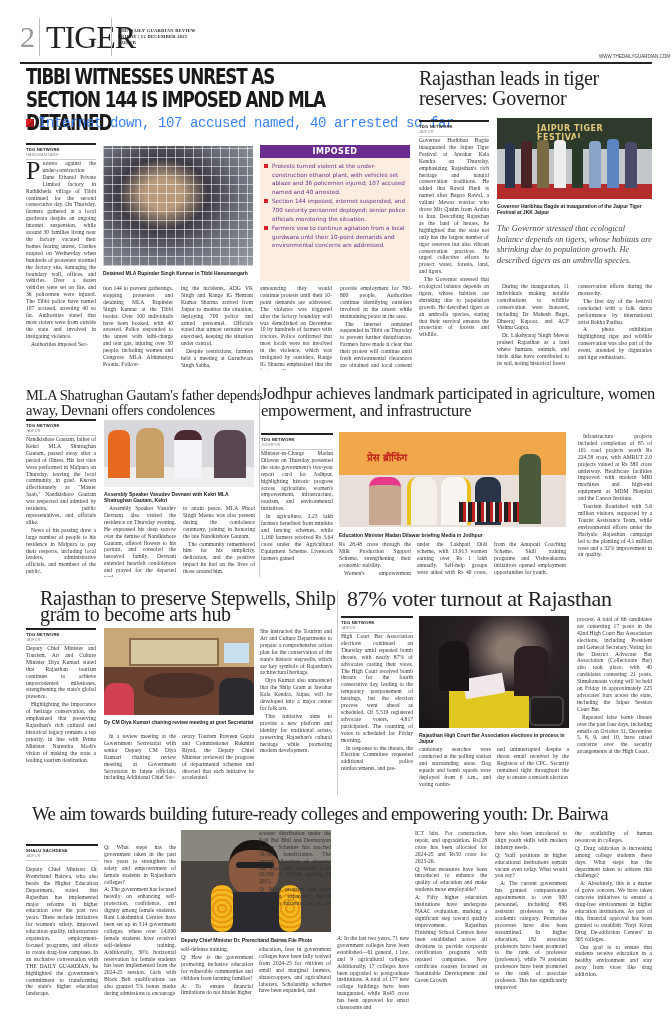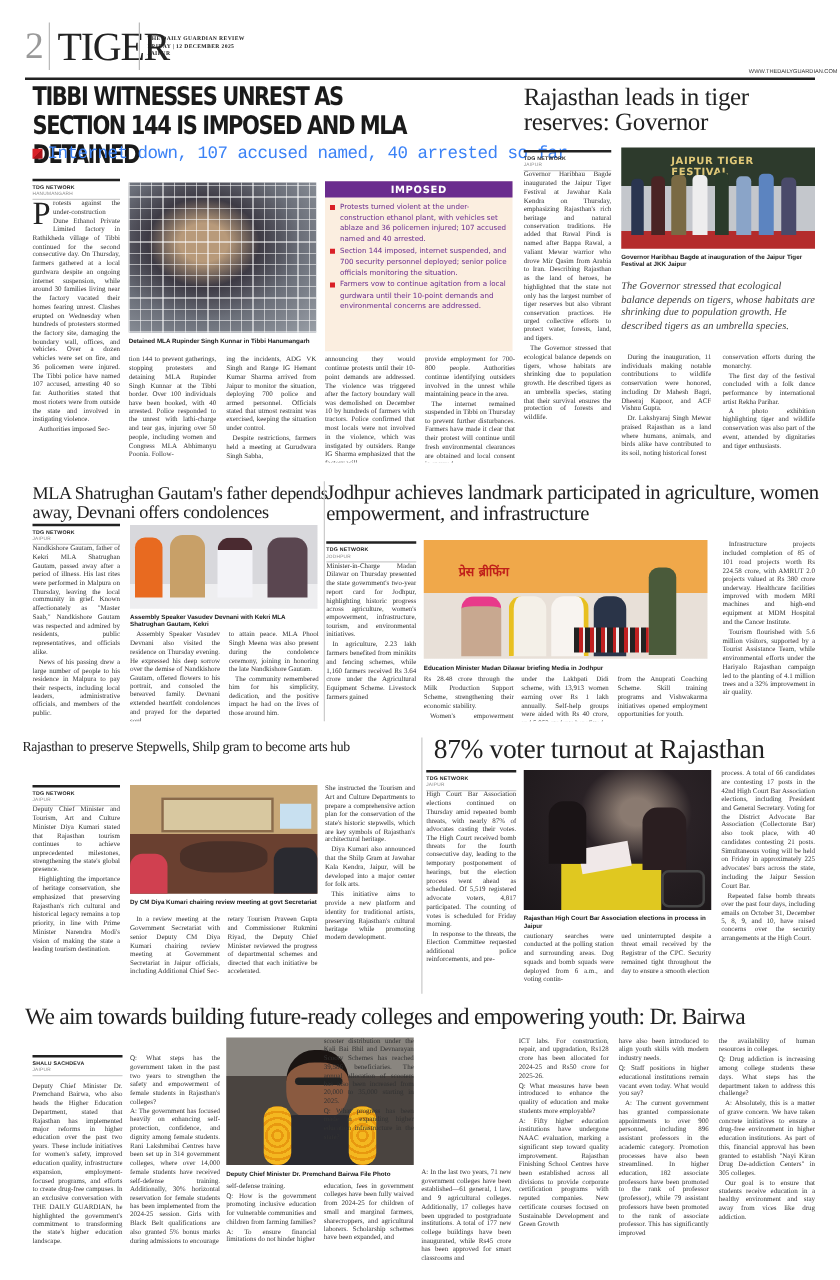--- a/index.html
+++ b/index.html
@@ -155,21 +155,21 @@
     <p style="text-indent:0">under the Lakhpati Didi scheme, with 13,913 women earning over Rs 1 lakh annually. Self-help groups were aided with Rs 40 crore, and 5,952 students benefitted</p>
   </div>
 <div class="abs body-text" style="left:494px;top:541px;width:72px;height:36px;overflow:hidden">
     <p style="text-indent:0">from the Anuprati Coaching Scheme. Skill training programs and Vishwakarma initiatives opened employment opportunities for youth.</p>
   </div>
 <div class="abs body-text" style="left:578px;top:433px;width:74px;height:144px;overflow:hidden">
     <p>Infrastructure projects included completion of 85 of 101 road projects worth Rs 224.58 crore, with AMRUT 2.0 projects valued at Rs 380 crore underway. Healthcare facilities improved with modern MRI machines and high-end equipment at MDM Hospital and the Cancer Institute.</p>
     <p>Tourism flourished with 5.6 million visitors, supported by a Tourist Assistance Team, while environmental efforts under the Hariyalo Rajasthan campaign led to the planting of 4.1 million trees and a 32% improvement in air quality.</p>
   </div>
 
-<div class="abs serif-head" style="left:18px;top:590px;width:320px;font-size:11px;line-height:16px">Rajasthan to preserve Stepwells, Shilp gram to become arts hub</div>
+<div class="abs serif-head" style="left:40px;top:590px;width:320px;font-size:20px;line-height:16px">Rajasthan to preserve Stepwells, Shilp gram to become arts hub</div>
 <div class="abs" style="left:26px;top:628px;width:70px">
   <div class="byline"><span>TDG NETWORK</span><span class="loc">JAIPUR</span></div>
 </div>
 <div class="abs body-text" style="left:26px;top:645px;width:70px;height:150px;overflow:hidden">
     <p style="text-indent:0">Deputy Chief Minister and Tourism, Art and Culture Minister Diya Kumari stated that Rajasthan tourism continues to achieve unprecedented milestones, strengthening the state's global presence.</p>
     <p>Highlighting the importance of heritage conservation, she emphasized that preserving Rajasthan's rich cultural and historical legacy remains a top priority, in line with Prime Minister Narendra Modi's vision of making the state a leading tourism destination.</p>
   </div>
 <div class="abs photo" style="left:104px;top:628px;width:150px;height:87px;background:linear-gradient(180deg,#c8a878 0 45%,#6a4030 45% 100%)">
   <div style="position:absolute;left:25px;top:10px;width:90px;height:28px;background:#d8c8a0;border:2px solid #8a6a4a"></div>
   <div style="position:absolute;left:120px;top:15px;width:25px;height:20px;background:#c8e0f0"></div>
@@ -212,21 +212,21 @@
     <p style="text-indent:0">cautionary searches were conducted at the polling station and surrounding areas. Dog squads and bomb squads were deployed from 6 a.m., and voting contin-</p>
   </div>
 <div class="abs body-text" style="left:497px;top:746px;width:72px;height:49px;overflow:hidden">
     <p style="text-indent:0">ued uninterrupted despite a threat email received by the Registrar of the CPC. Security remained tight throughout the day to ensure a smooth election</p>
   </div>
 <div class="abs body-text" style="left:577px;top:616px;width:75px;height:179px;overflow:hidden">
     <p style="text-indent:0">process. A total of 66 candidates are contesting 17 posts in the 42nd High Court Bar Association elections, including President and General Secretary. Voting for the District Advocate Bar Association (Collectorate Bar) also took place, with 40 candidates contesting 21 posts. Simultaneous voting will be held on Friday in approximately 225 advocates' bars across the state, including the Jaipur Session Court Bar.</p>
     <p>Repeated false bomb threats over the past four days, including emails on October 31, December 5, 8, 9, and 10, have raised concerns over the security arrangements at the High Court.</p>
   </div>
 
-<div class="abs serif-head" style="left:20px;top:804px;width:640px;font-size:18.8px;line-height:20px;letter-spacing:-.6px">We aim towards building future-ready colleges and empowering youth: Dr. Bairwa</div>
+<div class="abs serif-head" style="left:32px;top:804px;width:640px;font-size:18.8px;line-height:20px;letter-spacing:-.6px">We aim towards building future-ready colleges and empowering youth: Dr. Bairwa</div>
 <div class="abs" style="left:26px;top:844px;width:72px">
   <div class="byline"><span>SHALU SACHDEVA</span><span class="loc">JAIPUR</span></div>
 </div>
 <div class="abs body-text" style="left:26px;top:866px;width:72px;height:158px;overflow:hidden">
     <p style="text-indent:0">Deputy Chief Minister Dr. Premchand Bairwa, who also heads the Higher Education Department, stated that Rajasthan has implemented major reforms in higher education over the past two years. These include initiatives for women's safety, improved education quality, infrastructure expansion, employment-focused programs, and efforts to create drug-free campuses. In an exclusive conversation with THE DAILY GUARDIAN, he highlighted the government's commitment to transforming the state's higher education landscape.</p>
   </div>
 <div class="abs body-text" style="left:104px;top:844px;width:72px;height:180px;overflow:hidden">
     <p style="text-indent:0">Q: What steps has the government taken in the past two years to strengthen the safety and empowerment of female students in Rajasthan's colleges?</p>
     <p style="text-indent:0">A: The government has focused heavily on enhancing self-protection, confidence, and dignity among female students. Rani Lakshmibai Centres have been set up in 314 government colleges, where over 14,000 female students have received self-defense training. Additionally, 30% horizontal reservation for female students has been implemented from the 2024-25 session. Girls with Black Belt qualifications are also granted 5% bonus marks during admissions to encourage</p>
   </div>

